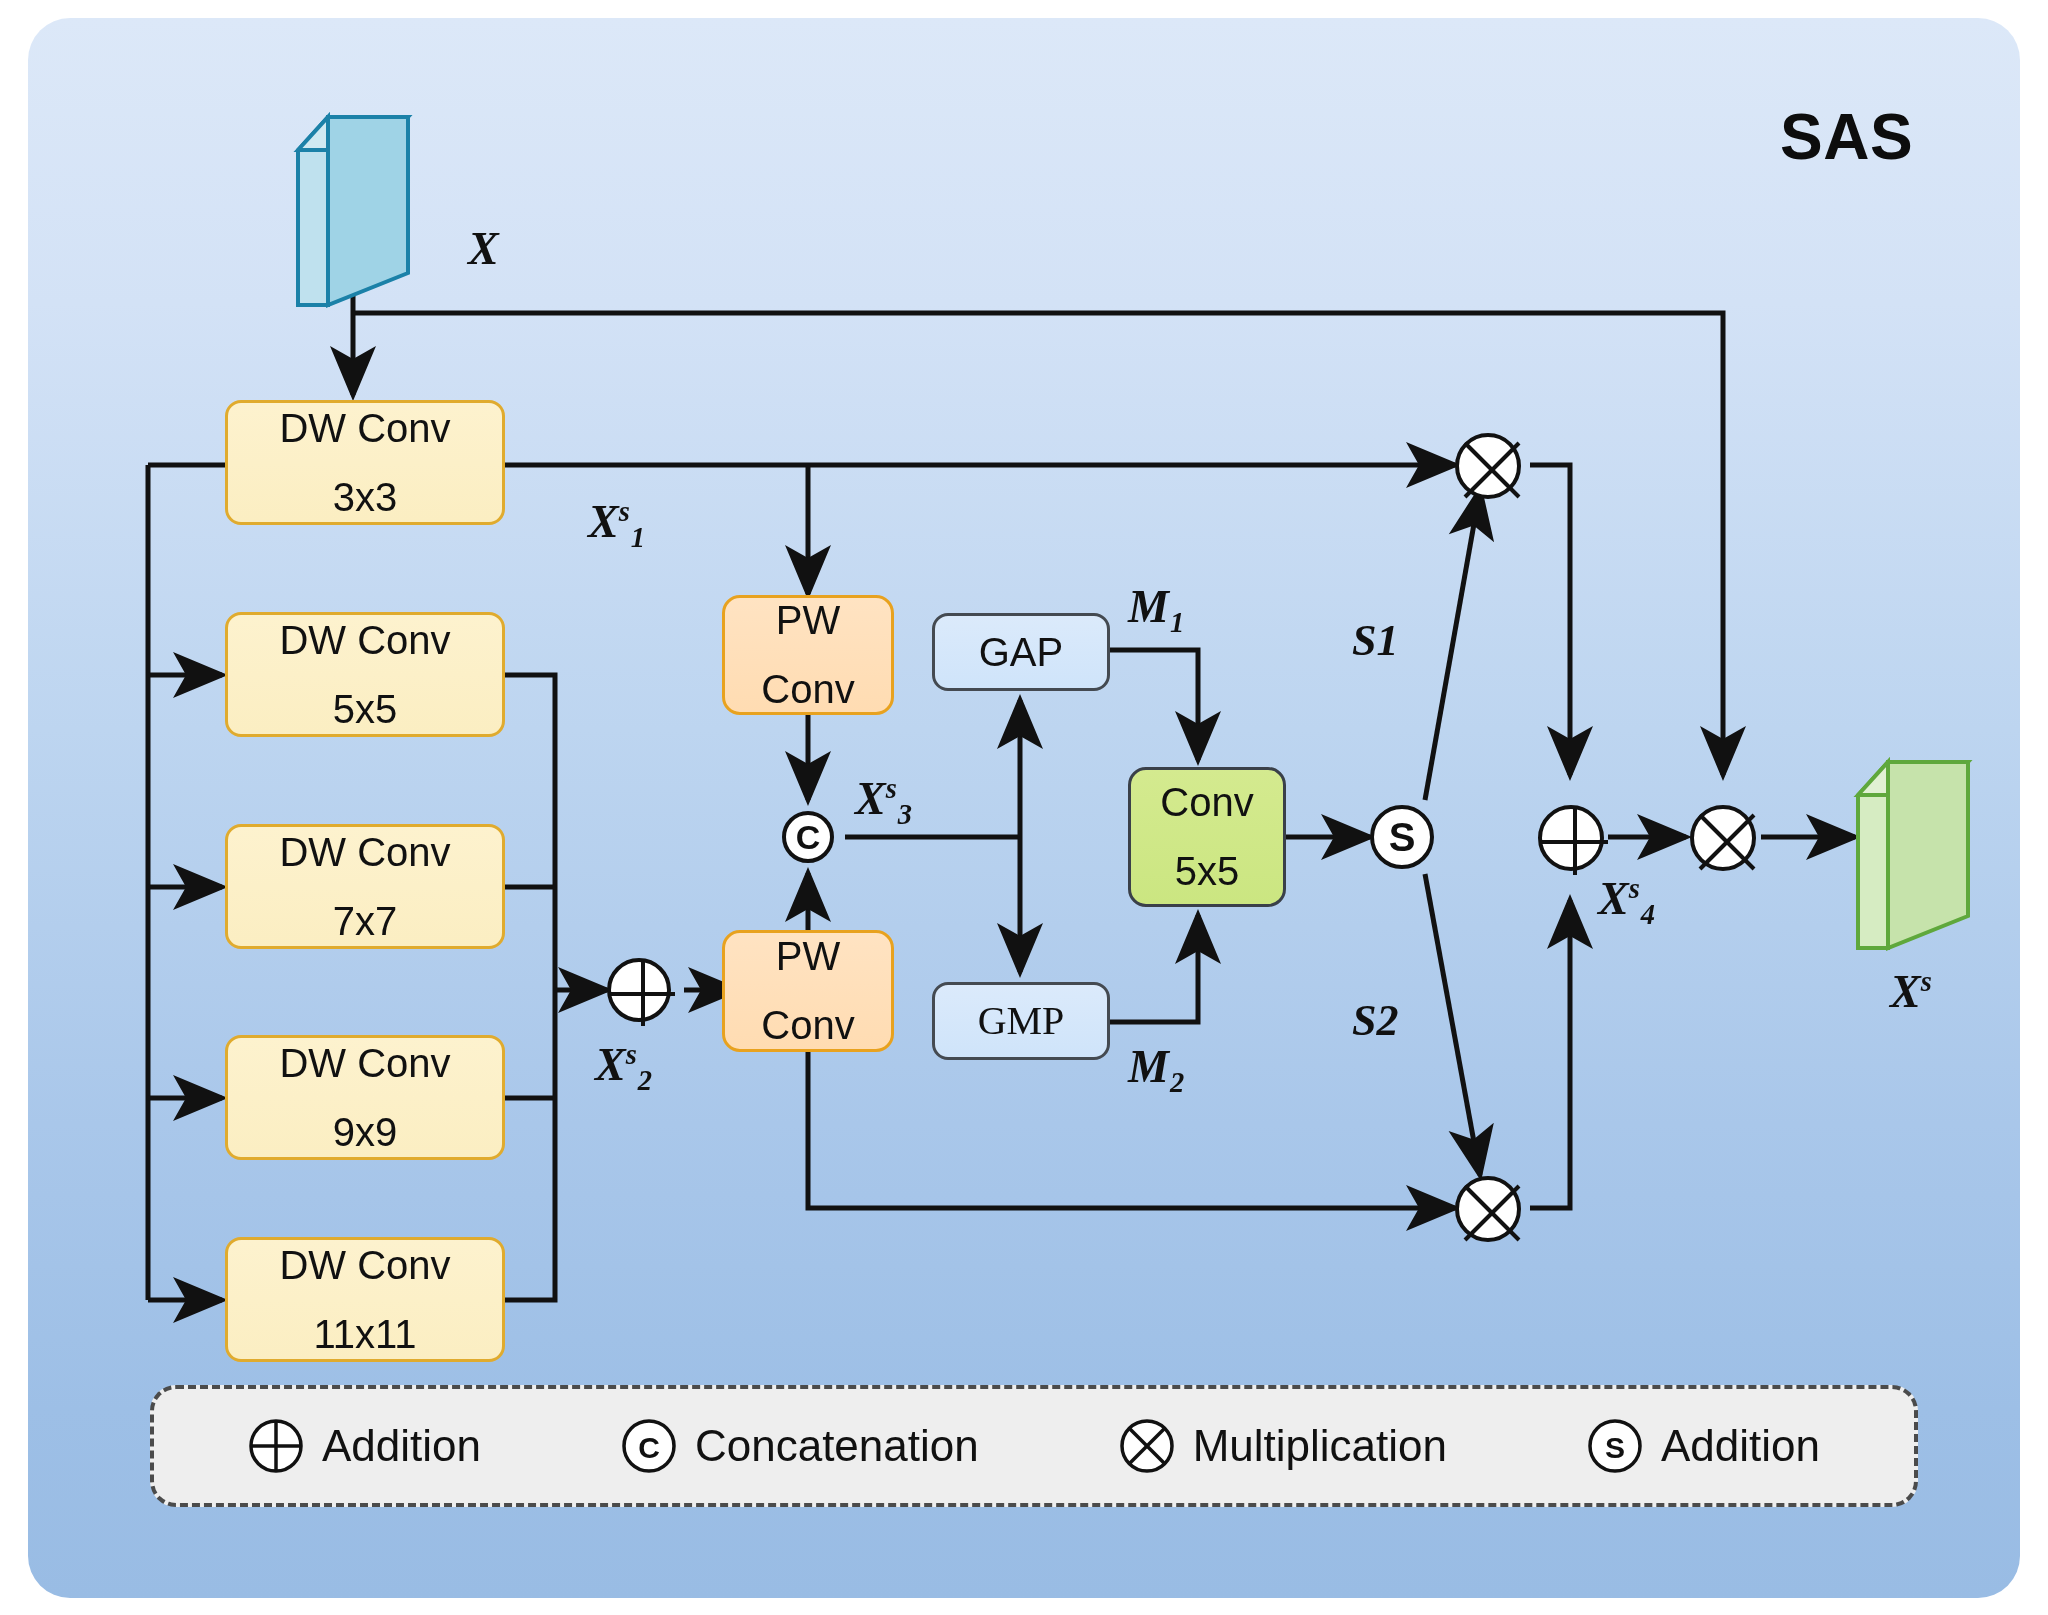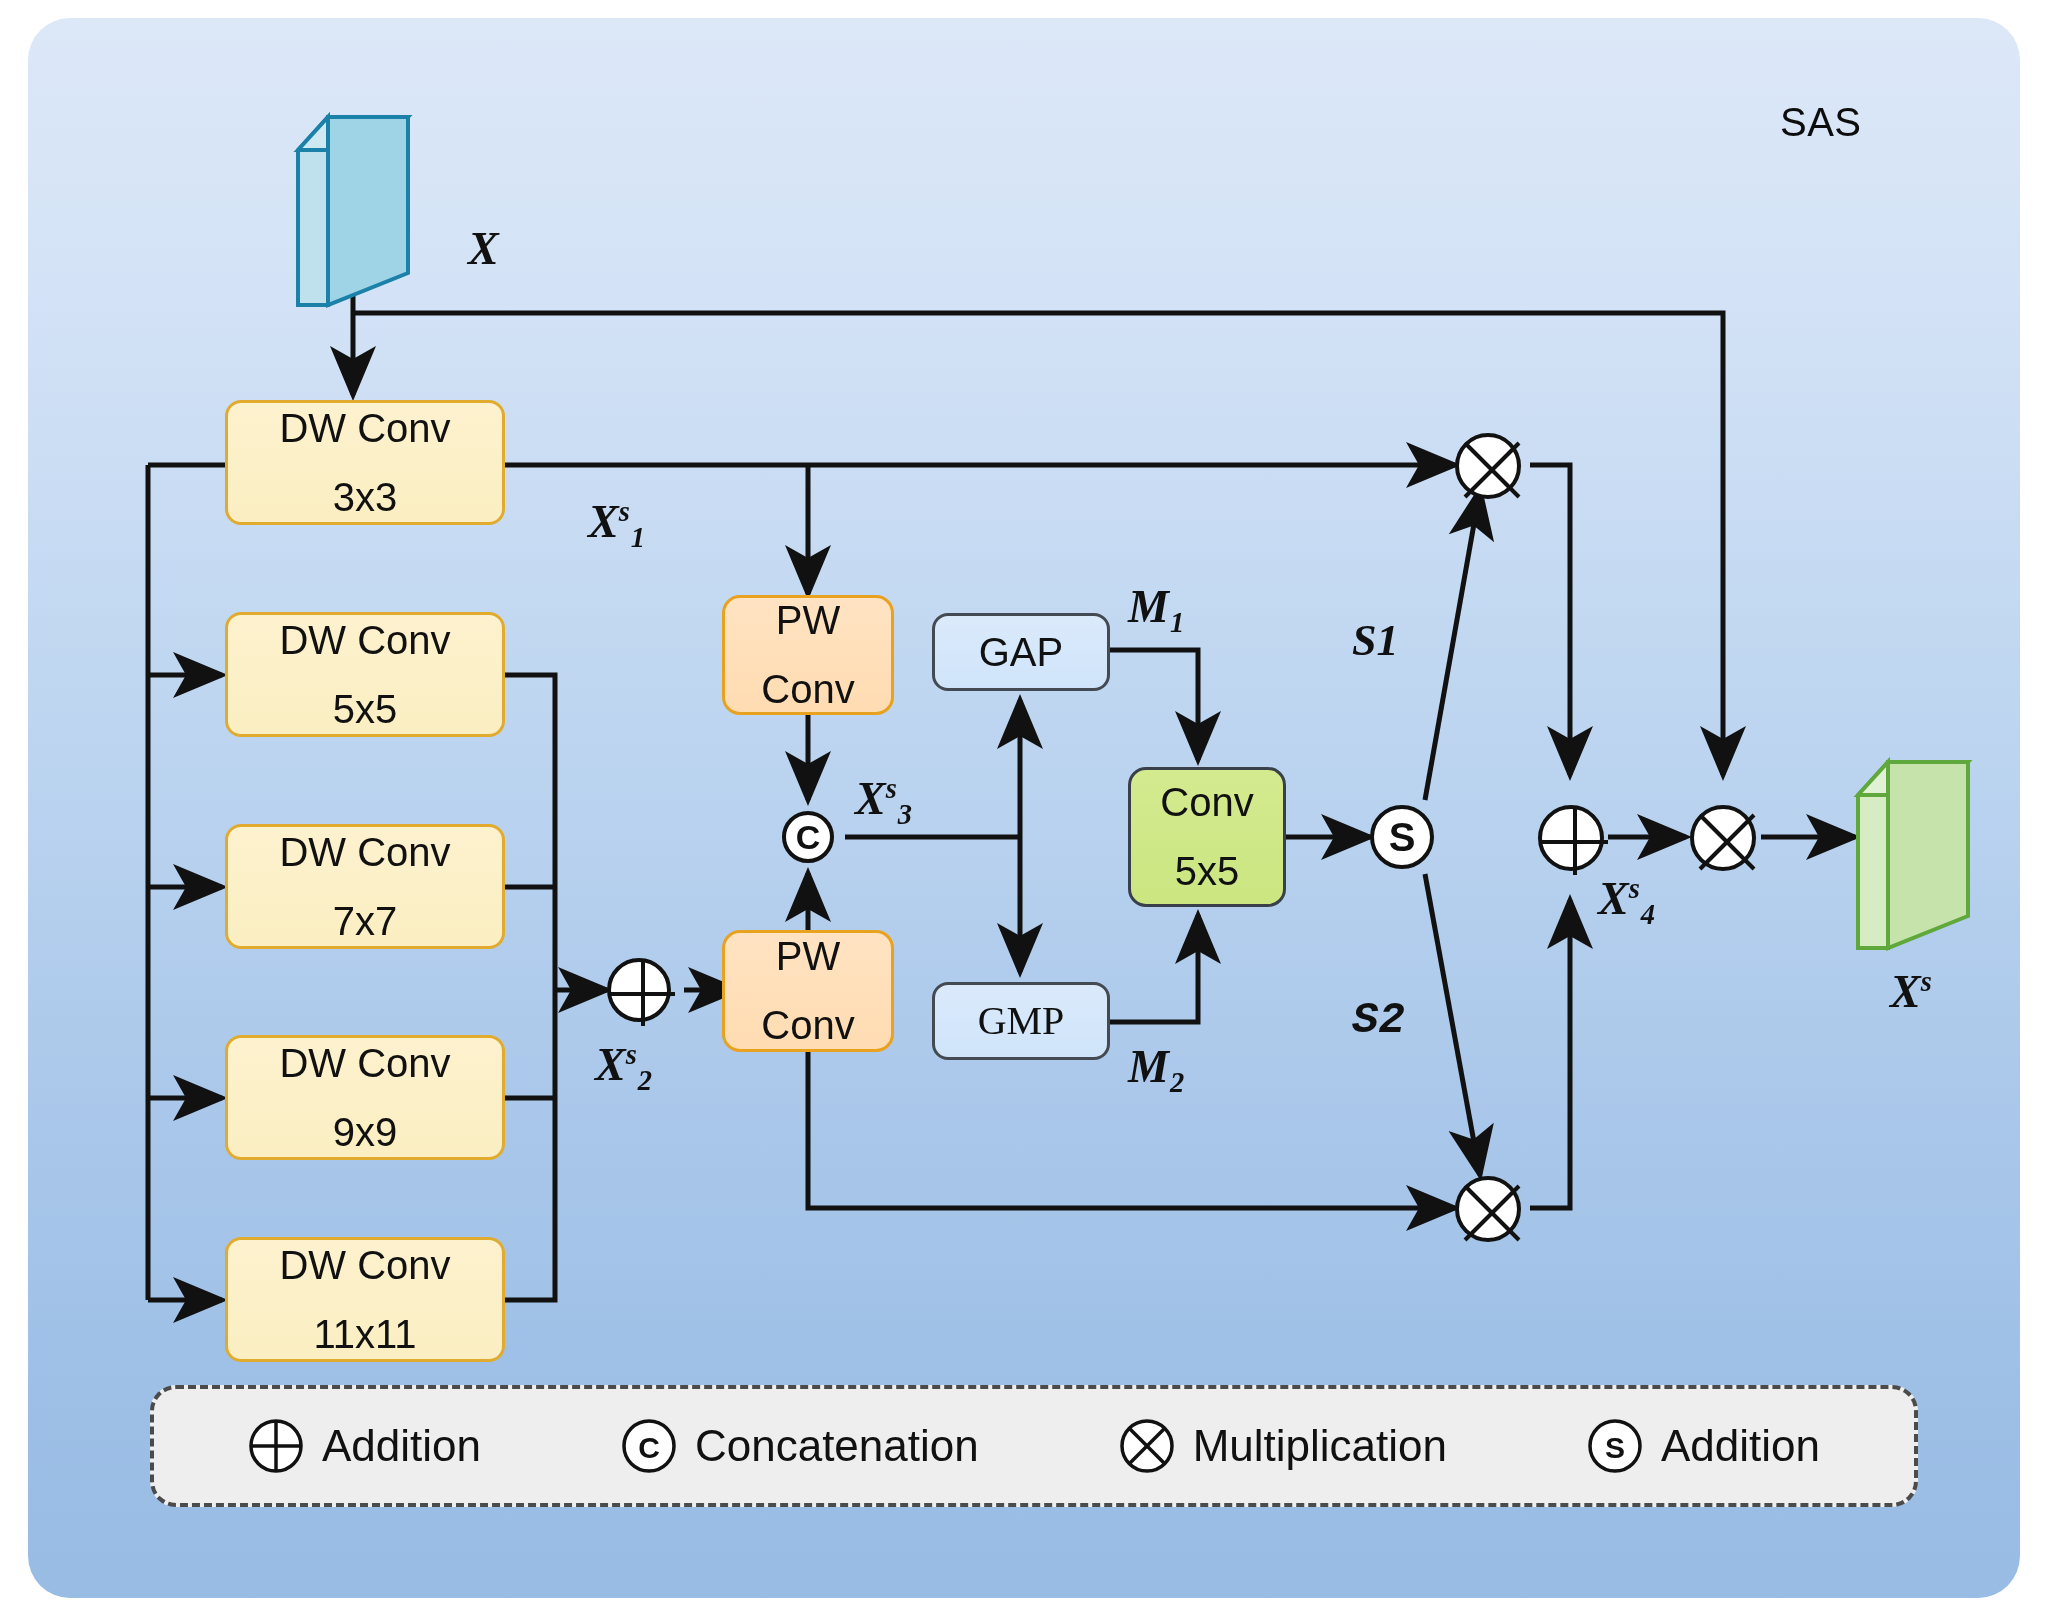--- a/index.html
+++ b/index.html
@@ -78,23 +78,23 @@
     font-style: italic;
   }
   .label .sub {
     font-size: 0.62em;
     vertical-align: sub;
     font-style: italic;
     margin-left: 1px;
   }
   .title {
     position: absolute;
-    font-weight: normal;
+    font-weight: bold;
     color: #0d0d0d;
-    font-size: 40px;
+    font-size: 64px;
     letter-spacing: 0.5px;
   }
   
   .op {
     position: absolute;
     border-radius: 50%;
     background: #ffffff;
     border: 4px solid #111111;
     box-sizing: border-box;
   }
@@ -347,21 +347,21 @@
   </div>
 
   <div class="label" style="left:1128px; top:1040px; font-size:46px;">
     <span>M</span><span class="sub">2</span>
   </div>
 
   <div class="label" style="left:1352px; top:615px; font-size:44px;">
     <span>S1</span>
   </div>
 
-  <div class="label" style="left:1352px; top:995px; font-size:44px;font-family:Liberation Mono, monospace;">
+  <div class="label" style="left:1352px; top:995px; font-size:44px;">
     <span>S2</span>
   </div>
 
   <div id="legend">
 
     <div class="legend-item">
       <div class="legend-glyph">
         <svg width="56" height="56" viewBox="0 0 56 56">
           <circle cx="28" cy="28" r="25" fill="#ffffff" stroke="#111111" stroke-width="3.5"></circle>
           <line x1="3" y1="28" x2="53" y2="28" stroke="#111111" stroke-width="3.5"></line>

